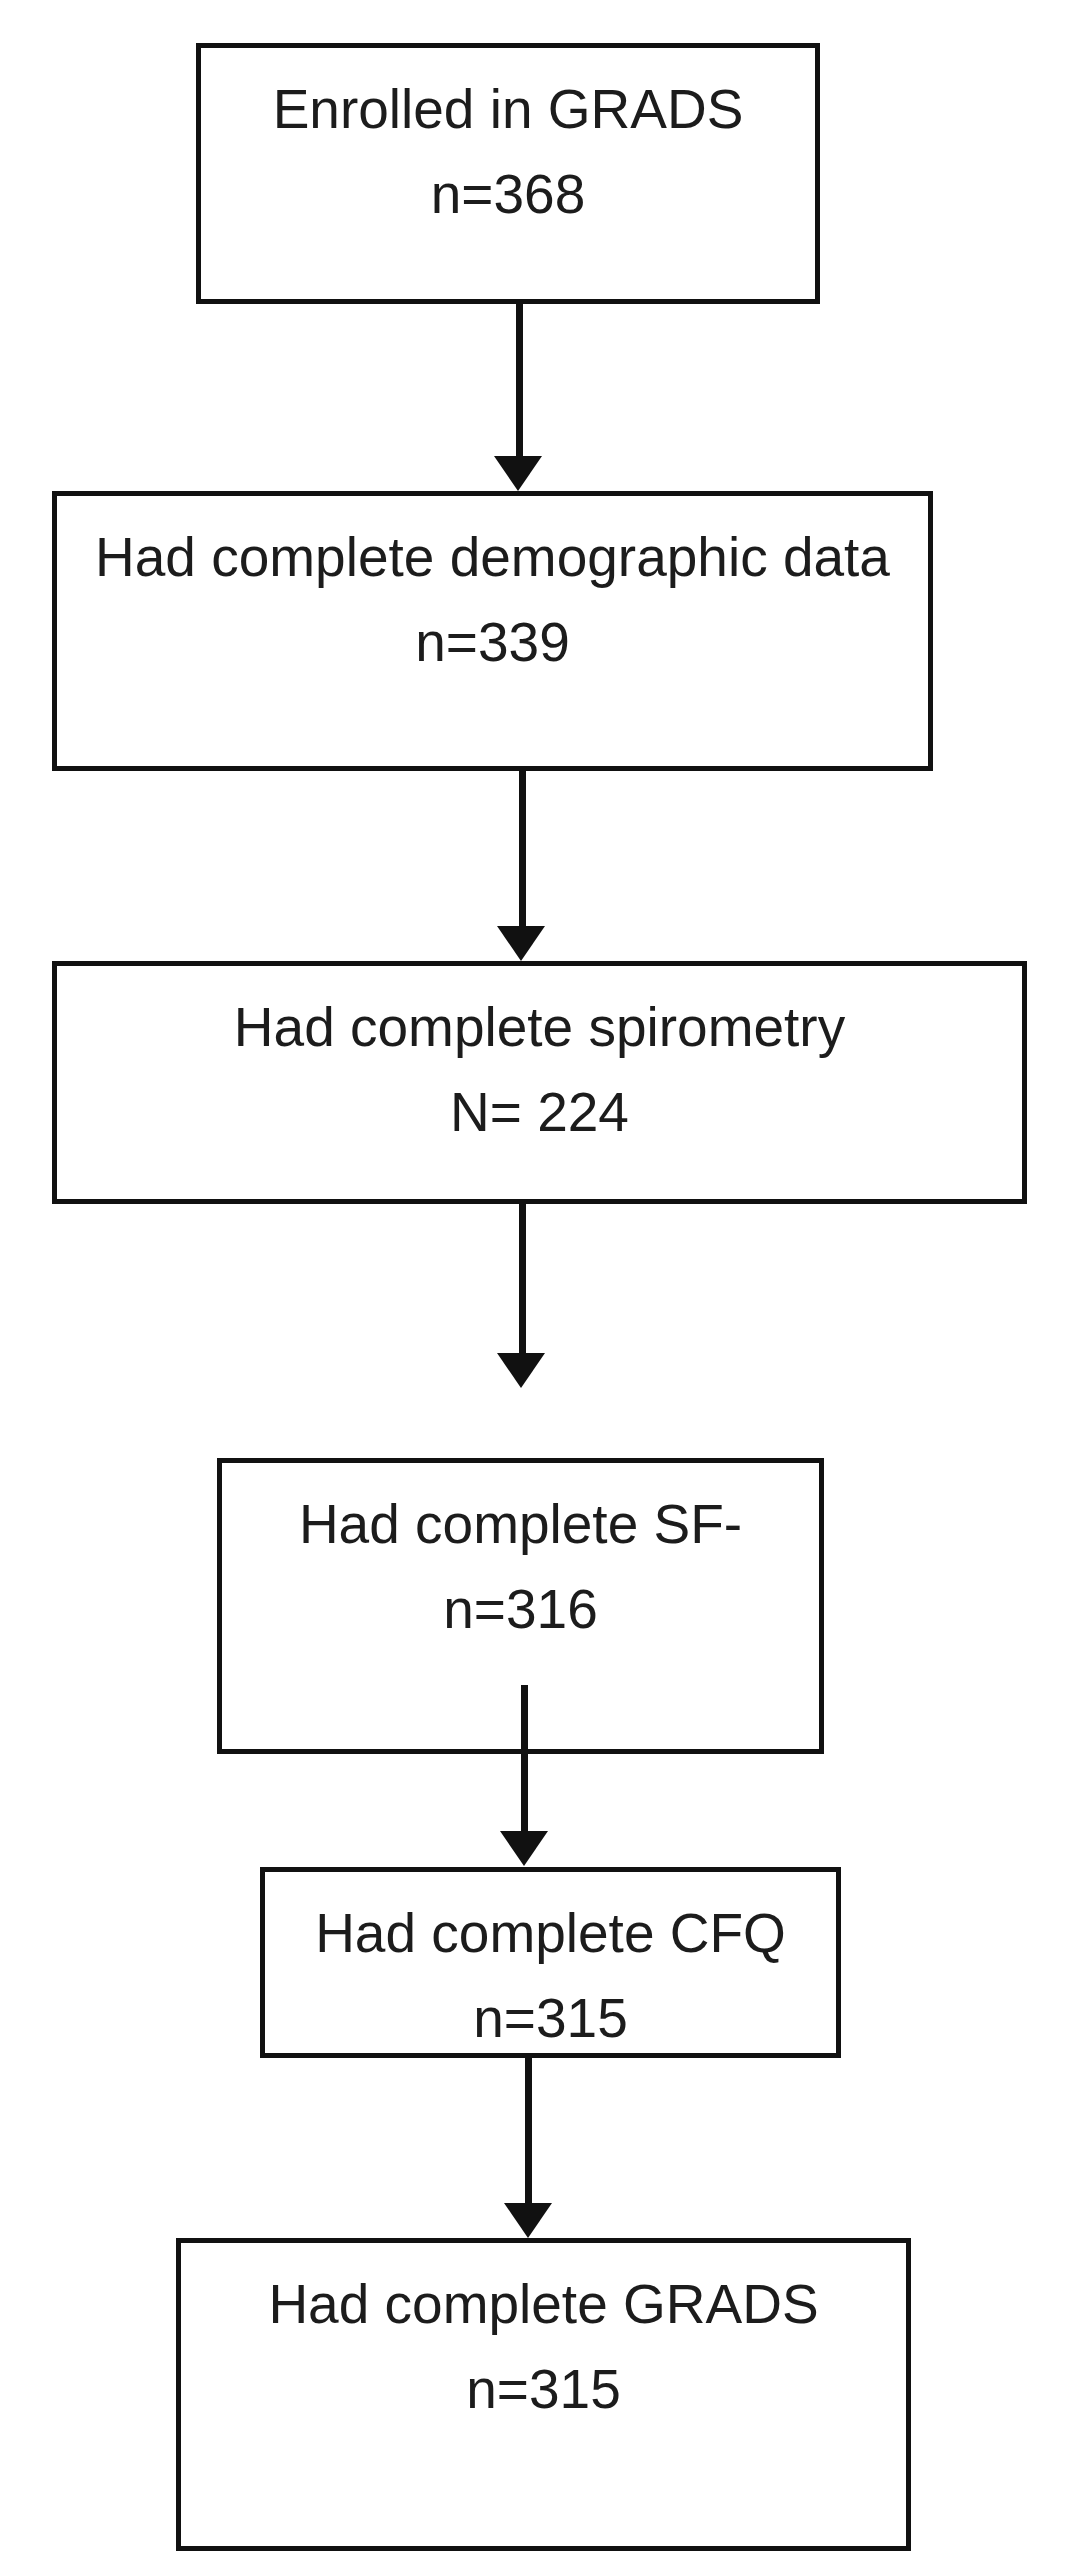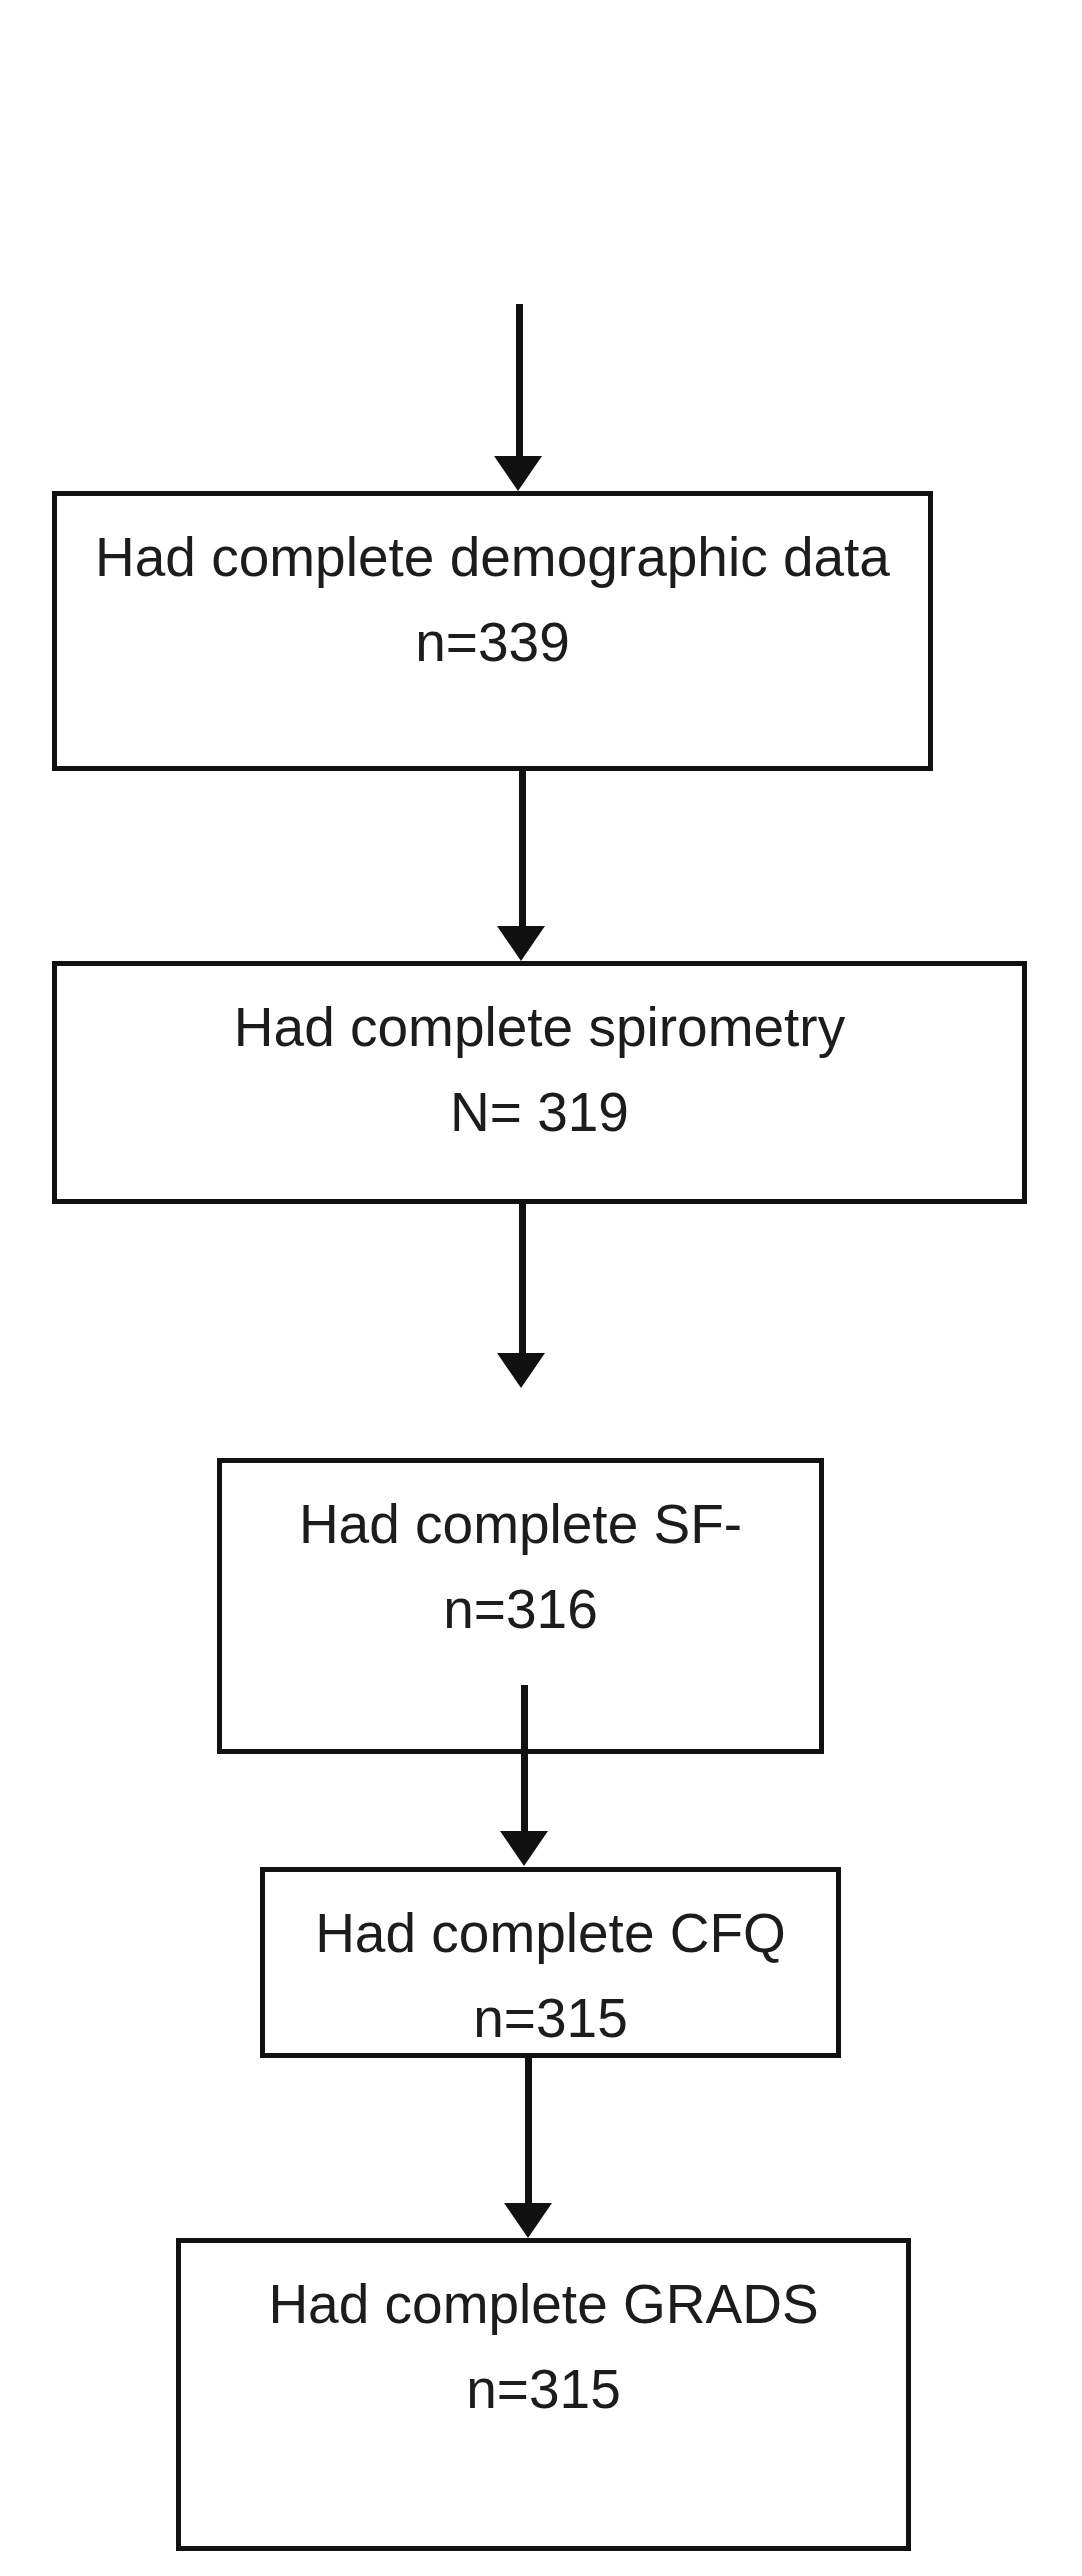--- a/index.html
+++ b/index.html
@@ -62,39 +62,43 @@
   .a4 .stem { left: 521px; top: 1685px; height: 150px; }
   .a4 .head { left: 500px; top: 1831px; }
   .a5 .stem { left: 525px; top: 2058px; height: 148px; }
   .a5 .head { left: 504px; top: 2203px; }
 </style>
 </head>
 <body>
 
 <div class="canvas" style="--bg: #ffffff; --line: #111111; --fg: #1c1c1c;">
 
+  <div class="flow-box b1">
+    <span class="line">Enrolled in GRADS</span>
+    <span class="line">n=368</span>
+  </div>
 
   <div class="arrow a1">
     <div class="stem"></div>
     <div class="head"></div>
   </div>
 
   <div class="flow-box b2">
     <span class="line">Had complete demographic data</span>
     <span class="line">n=339</span>
   </div>
 
   <div class="arrow a2">
     <div class="stem"></div>
     <div class="head"></div>
   </div>
 
   <div class="flow-box b3">
     <span class="line">Had complete spirometry</span>
-    <span class="line">N= 319</span>
+    <span class="line">N= 224</span>
   </div>
 
   <div class="arrow a3">
     <div class="stem"></div>
     <div class="head"></div>
   </div>
 
   <div class="flow-box b4">
     <span class="line">Had complete SF-</span>
     <span class="line">n=316</span>

